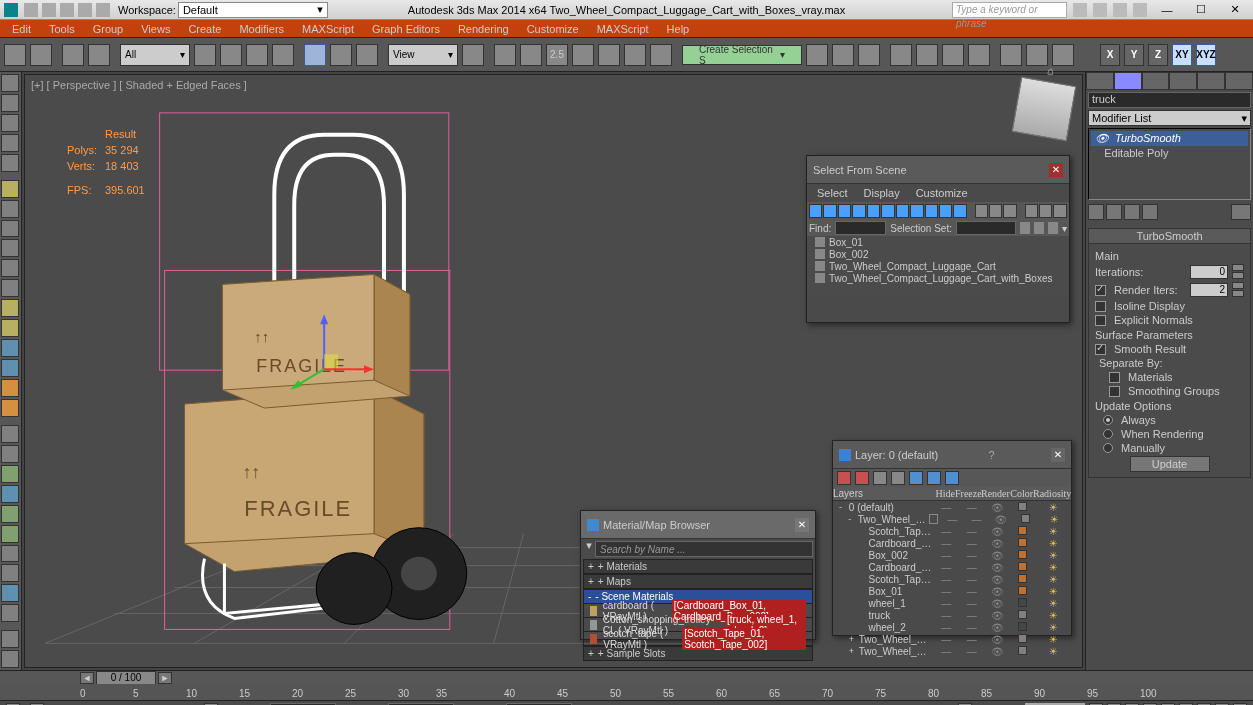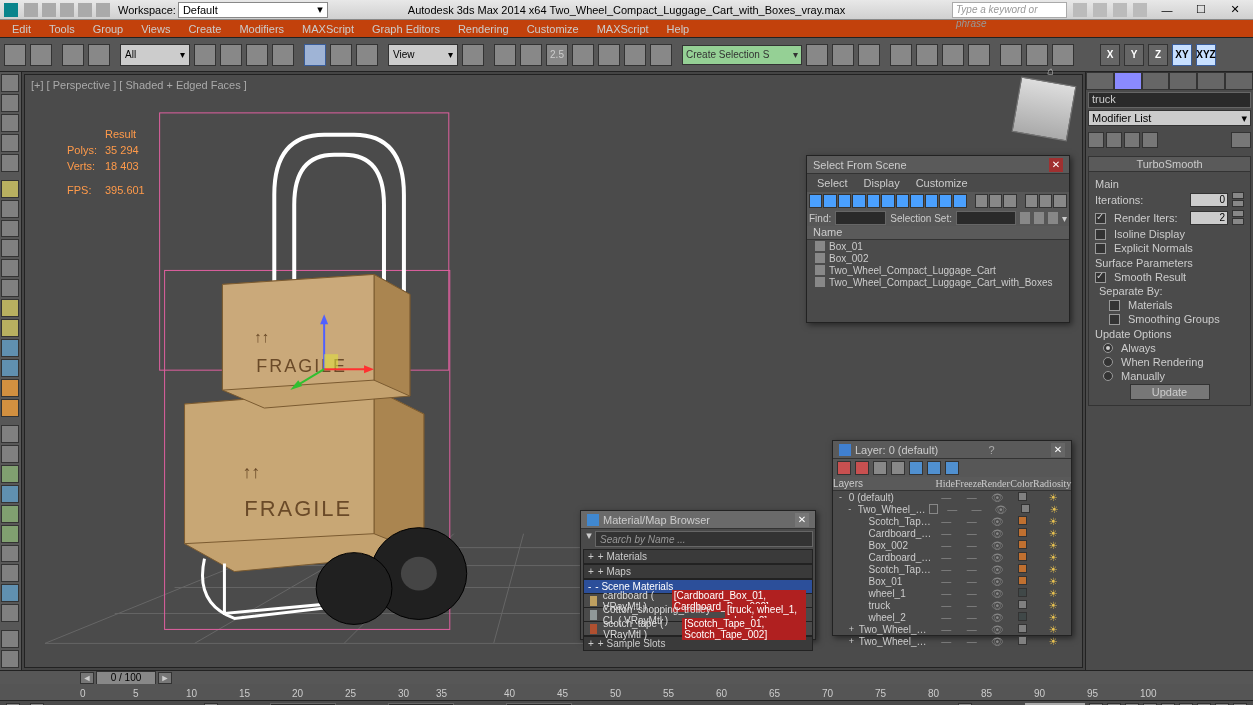--- a/index.html
+++ b/index.html
@@ -23,21 +23,21 @@
   .mainmenu span { padding:0 8px; cursor:pointer; }
 
   
   .maintoolbar { height:34px; background:#575757; display:flex; align-items:center; padding:0 4px; gap:4px; border-bottom:1px solid #222; }
   .tbtn { width:22px; height:22px; background:#888; border:1px solid #333; display:inline-flex; align-items:center; justify-content:center; font-size:10px; }
   .tbtn.sep-after { margin-right:6px; }
   .tbtn.active { background:#9fb4d6; border-color:#3a5d99; }
   .tbtn.xyz { width:20px; font-weight:bold; color:#fff; background:#666; }
   .tbtn.xyz.active { background:#c8e0ff; color:#000; }
   .tdd { height:22px; background:#ccc; border:1px solid #333; font-size:10px; color:#000; padding:0 4px; display:flex; align-items:center; min-width:70px; justify-content:space-between; }
-  .sel-set-input { width:120px; height:20px; background:#95d095; border:1px solid #333; font-size:10px; color:#333; padding:0 3px; display:flex; align-items:center; justify-content:space-between; }
+  .sel-set-input { width:120px; height:20px; background:#95d095; border:1px solid #333; font-size:10px; color:#333; padding:0 16px; display:flex; align-items:center; justify-content:space-between; }
 
   
   .layoutrow { display:flex; height:598px; }
 
   
   .leftbars { width:22px; background:#575757; border-right:1px solid #222; display:flex; flex-direction:column; gap:2px; padding:2px 1px; }
   .leftbars .lbtn { width:18px; height:18px; background:#808080; border:1px solid #333; display:flex; align-items:center; justify-content:center; font-size:10px; }
   .leftbars .lbtn.yellowish { background:#b8b060; }
   .leftbars .lbtn.orangeish { background:#d29040; }
   .leftbars .lbtn.greenish { background:#80a070; }
@@ -93,21 +93,21 @@
   .statusbar .sel { color:#ccc; min-width:140px;}
   .statusbar .lock { width:14px; height:14px; background:#888; border:1px solid #333; }
   .statusbar .coordlbl { margin-left:20px; }
   .statusbar .coordfld { width:66px; height:14px; background:#2a2a2a; border:1px solid #666; margin-left:2px; }
   .statusbar .selsets { background:#aaa; color:#000; padding:0 4px; height:14px; display:flex; align-items:center; min-width:60px; font-size:10px; }
   .statusbar .playctrl { width:14px; height:14px; background:#888; border:1px solid #333; }
   .statusbar .right-status { margin-left:auto; display:flex; align-items:center; gap:4px; }
 
   
   .dialog { position:absolute; background:#4a4a4a; border:1px solid #222; box-shadow:2px 2px 6px rgba(0,0,0,0.5); font-size:11px; color:#ccc; }
-  .dialog .dlg-titlebar { height:18px; background:#5a5a5a; display:flex; align-items:center; padding:0 6px; border-bottom:1px solid #333; }
+  .dialog .dlg-titlebar { height:28px; background:#5a5a5a; display:flex; align-items:center; padding:0 6px; border-bottom:1px solid #333; }
   .dialog .dlg-titlebar .close { margin-left:auto; width:14px; height:14px; background:#a03030; color:#fff; text-align:center; font-size:10px; line-height:14px; }
 
   
   #dlg-sfs { left:806px; top:155px; width:264px; height:168px; }
   #dlg-sfs .tabs { height:18px; display:flex; gap:16px; padding:0 10px; align-items:center; }
   #dlg-sfs .toolbar { height:18px; background:#575757; display:flex; align-items:center; gap:1px; padding:0 2px; }
   #dlg-sfs .toolbar span { width:14px; height:14px; background:#888; border:1px solid #333; }
   #dlg-sfs .toolbar span.gap { background:none; border:none; width:6px; }
   #dlg-sfs .toolbar span.blue-filter { background:#4aa0ff; }
   #dlg-sfs .findrow { height:16px; display:flex; align-items:center; background:#575757; font-size:10px; padding:0 2px; gap:4px; }
@@ -372,20 +372,24 @@
       <span class="ptab"></span>
       <span class="ptab"></span>
       <span class="ptab"></span>
       <span class="ptab"></span>
     </div>
     <div class="objname">truck</div>
     <div class="modlist">
         <span>Modifier List</span>
         <span>▾</span>
       </div>
+    <div class="stack">
+      <div class="sitem sel">👁 &nbsp;<span>TurboSmooth</span></div>
+      <div class="sitem">&nbsp;&nbsp;&nbsp;<span>Editable Poly</span></div>
+    </div>
     <div class="stackbtns">
       <span></span>
       <span></span>
       <span></span>
       <span></span>
       <span></span>
     </div>
 
     <div class="rollout">
       <div class="rhdr">TurboSmooth</div>
@@ -545,21 +549,20 @@
   <div class="findrow">
     <span>Find:</span>
     <span class="fld"></span>
     <span>Selection Set:</span>
     <span class="ss"></span>
     <span style="width:10px;height:12px;background:#888"></span>
     <span style="width:10px;height:12px;background:#888"></span>
     <span style="width:10px;height:12px;background:#888"></span>
     <span>▾</span>
   </div>
-  <div class="hdr">Name</div>
   <div class="list" id="sfs-list">
       <div class="row"><span class="ic"></span>Box_01</div>
       <div class="row"><span class="ic"></span>Box_002</div>
       <div class="row"><span class="ic"></span>Two_Wheel_Compact_Luggage_Cart</div>
       <div class="row"><span class="ic"></span>Two_Wheel_Compact_Luggage_Cart_with_Boxes</div>
     </div>
 </div>
 
 <div class="dialog" id="dlg-mmb">
   <div class="dlg-titlebar">

